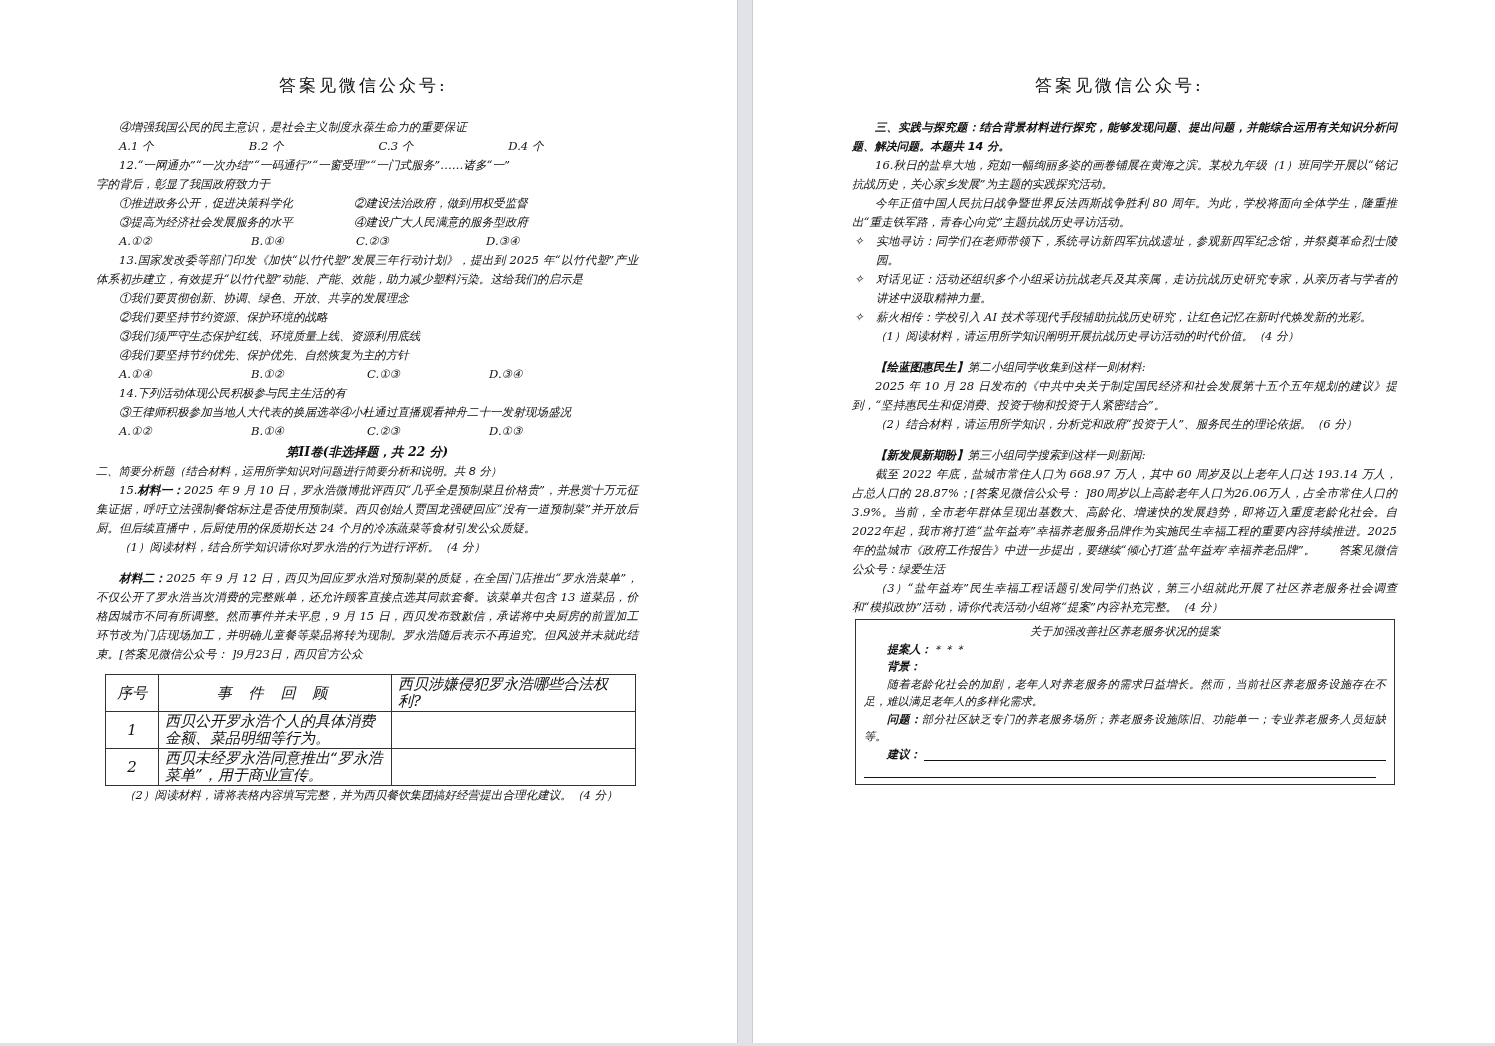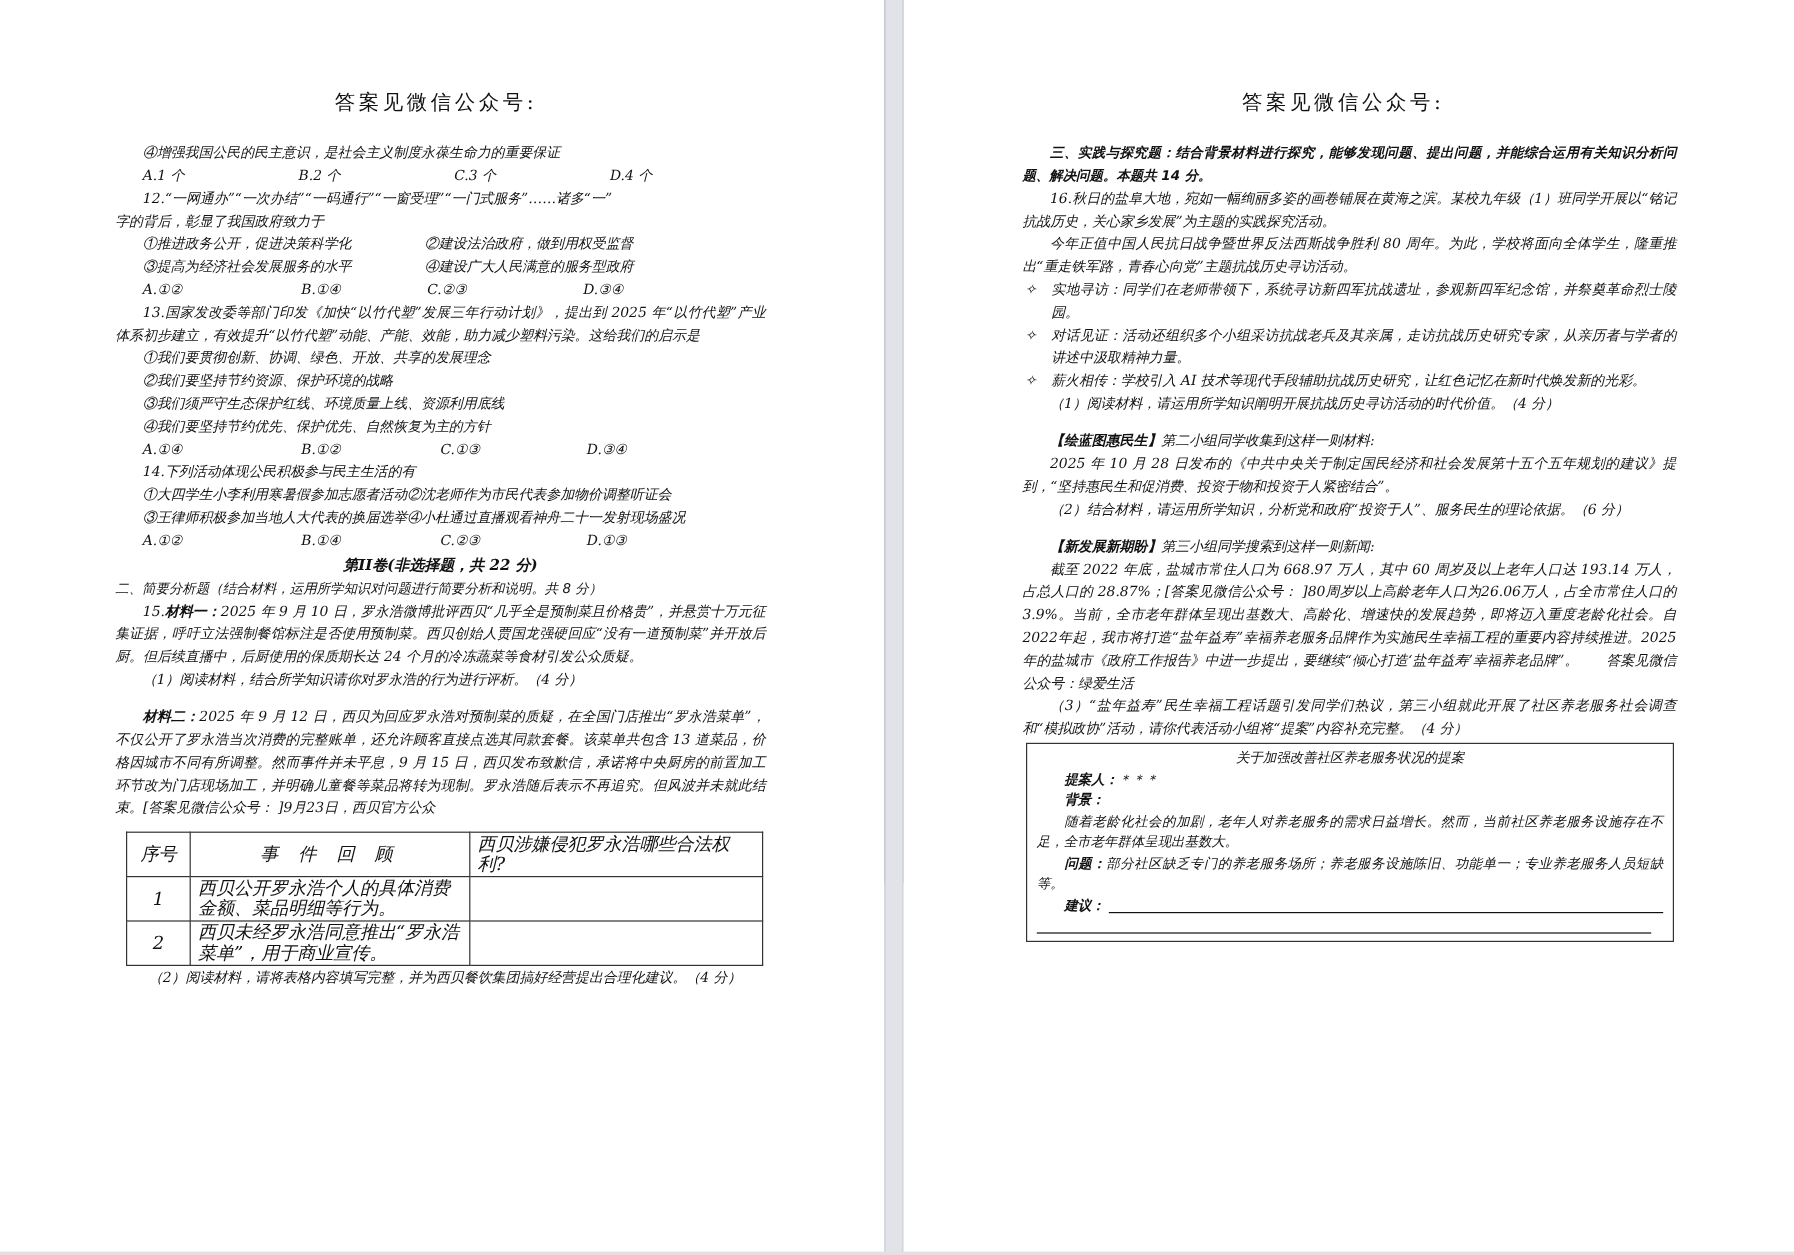--- a/index.html
+++ b/index.html
@@ -3,21 +3,21 @@
 <meta charset="utf-8">
 <style>
   html, body { margin: 0; padding: 0; }
   body {
     width: 1495px; height: 1046px; overflow: hidden;
     background: #ffffff;
     font-family: "DejaVu Serif", "Liberation Serif", serif;
     color: #111;
     position: relative;
   }
-  .viewer { position: absolute; left: 0; top: 0; width: 1495px; height: 736px; background: #15803d; }
+  .viewer { position: absolute; left: 0; top: 0; width: 1495px; height: 736px; background: #f9a8d4; }
   .gutter {
     position: absolute; left: 737px; top: 0; width: 16px; height: 1046px;
     background: #e1e3e8; border-left: 1px solid #c9ccd3; border-right: 1px solid #c9ccd3;
     box-sizing: border-box;
   }
   .bottom-edge { position: absolute; left: 0; top: 1043px; width: 1495px; height: 3px; background: #dfe1e6; }
   .page { position: absolute; top: 0; height: 1043px; background: #fff; }
   .page.left { left: 0; width: 737px; }
   .page.right { left: 753px; width: 742px; }
 
@@ -114,21 +114,20 @@
       <p class="p sub">③我们须严守生态保护红线、环境质量上线、资源利用底线</p>
       <p class="p sub">④我们要坚持节约优先、保护优先、自然恢复为主的方针</p>
       <div class="opts">
         <span style="width:132px">A.①④</span>
         <span style="width:116px">B.①②</span>
         <span style="width:122px">C.①③</span>
         <span>D.③④</span>
       </div>
 
       <p class="p sub">14.下列活动体现公民积极参与民主生活的有</p>
-      <p class="p sub" style="white-space:nowrap">①大四学生小李利用寒暑假参加志愿者活动②沈老师作为市民代表参加物价调整听证会</p>
       <p class="p sub" style="white-space:nowrap">③王律师积极参加当地人大代表的换届选举④小杜通过直播观看神舟二十一发射现场盛况</p>
       <div class="opts">
         <span style="width:132px">A.①②</span>
         <span style="width:116px">B.①④</span>
         <span style="width:122px">C.②③</span>
         <span>D.①③</span>
       </div>
 
       <div class="section-title">第II卷(非选择题，共 22 分)</div>
       <p class="p h2">二、简要分析题（结合材料，运用所学知识对问题进行简要分析和说明。共 8 分）</p>
@@ -192,21 +191,21 @@
       <div class="gap"></div>
 
       <p class="p ind"><span class="b">【新发展新期盼】</span><span>第三小组同学搜索到这样一则新闻:</span></p>
       <p class="p ind">截至 2022 年底，盐城市常住人口为 668.97 万人，其中 60 周岁及以上老年人口达 193.14 万人，占总人口的 28.87%；[答案见微信公众号：  ]80周岁以上高龄老年人口为26.06万人，占全市常住人口的3.9%。当前，全市老年群体呈现出基数大、高龄化、增速快的发展趋势，即将迈入重度老龄化社会。自2022年起，我市将打造“盐年益寿”幸福养老服务品牌作为实施民生幸福工程的重要内容持续推进。2025年的盐城市《政府工作报告》中进一步提出，要继续“倾心打造‘盐年益寿’幸福养老品牌”。　　答案见微信公众号：绿爱生活</p>
       <p class="p ind">（3）“盐年益寿”民生幸福工程话题引发同学们热议，第三小组就此开展了社区养老服务社会调查和“模拟政协”活动，请你代表活动小组将“提案”内容补充完整。（4 分）</p>
 
       <div class="proposal">
         <div class="ptitle">关于加强改善社区养老服务状况的提案</div>
         <div class="indent"><span class="lbl">提案人：</span><span>＊＊＊</span></div>
         <div class="indent lbl">背景：</div>
-        <div style="text-indent:23px;text-align:justify">随着老龄化社会的加剧，老年人对养老服务的需求日益增长。然而，当前社区养老服务设施存在不足，全市老年群体呈现出基数大。</div>
+        <div style="text-indent:23px;text-align:justify">随着老龄化社会的加剧，老年人对养老服务的需求日益增长。然而，当前社区养老服务设施存在不足，难以满足老年人的多样化需求。</div>
         <div style="text-indent:23px;text-align:justify"><span class="lbl">问题：</span><span>部分社区缺乏专门的养老服务场所；养老服务设施陈旧、功能单一；专业养老服务人员短缺等。</span></div>
         <div class="line-row">
           <span class="lbl">建议：</span>
           <span class="line-fill"></span>
         </div>
         <div class="line-full"></div>
       </div>
     </div>
   </div>
 

